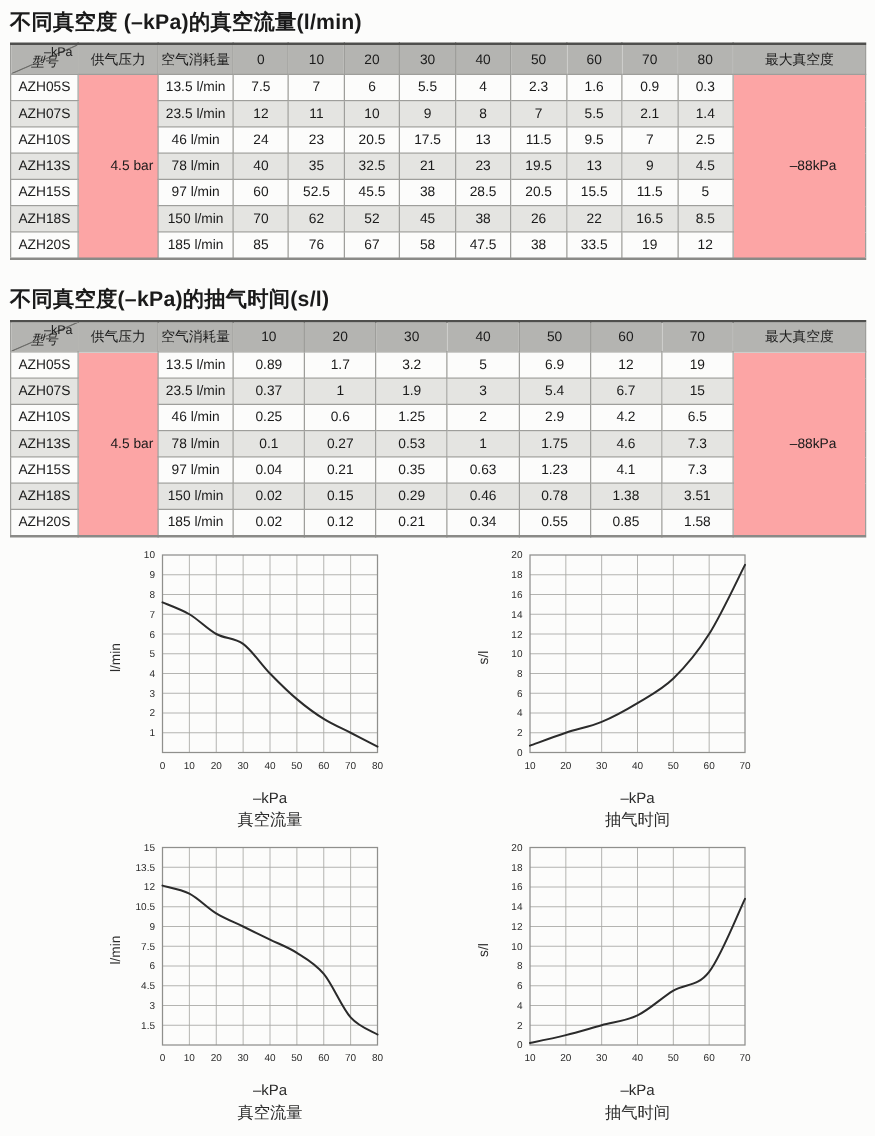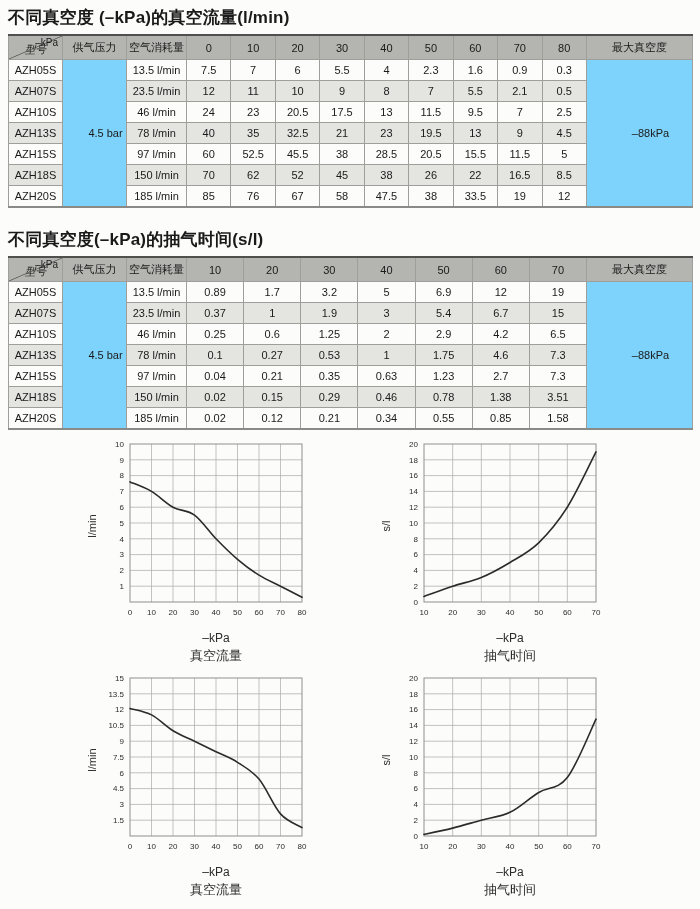--- a/index.html
+++ b/index.html
@@ -28,21 +28,21 @@
     padding:0;height:20px;
     font-weight:normal;color:#1a1a1a;
     overflow:hidden;white-space:nowrap;
   }
   table.spec-table thead th{
     background:#b4b4b1;height:23px;font-size:11px;
   }
   table.spec-table tbody tr:nth-child(even) td:not(.merged){
     background:#e4e4e1;
   }
-  table.spec-table td.merged{background:#7dd3fc;padding-left:22px;}
+  table.spec-table td.merged{background:#fca5a5;padding-left:22px;}
   th.corner{position:relative;padding:0;}
   th.corner .diag{
     position:absolute;inset:0;
     background:linear-gradient(to bottom right,
       transparent calc(50% - 0.8px),
       #6f6f6c calc(50% - 0.2px),
       #6f6f6c calc(50% + 0.2px),
       transparent calc(50% + 0.8px));
   }
   th.corner .tr{position:absolute;top:1px;right:4px;font-size:10px;}
@@ -121,21 +121,21 @@
           <td>AZH07S</td>
           <td>23.5 l/min</td>
           <td>12</td>
           <td>11</td>
           <td>10</td>
           <td>9</td>
           <td>8</td>
           <td>7</td>
           <td>5.5</td>
           <td>2.1</td>
-          <td>0.5</td>
+          <td>1.4</td>
         </tr>
         <tr>
           <td>AZH10S</td>
           <td>46 l/min</td>
           <td>24</td>
           <td>23</td>
           <td>20.5</td>
           <td>17.5</td>
           <td>13</td>
           <td>11.5</td>
@@ -280,21 +280,21 @@
           <td>7.3</td>
         </tr>
         <tr>
           <td>AZH15S</td>
           <td>97 l/min</td>
           <td>0.04</td>
           <td>0.21</td>
           <td>0.35</td>
           <td>0.63</td>
           <td>1.23</td>
-          <td>2.7</td>
+          <td>4.1</td>
           <td>7.3</td>
         </tr>
         <tr>
           <td>AZH18S</td>
           <td>150 l/min</td>
           <td>0.02</td>
           <td>0.15</td>
           <td>0.29</td>
           <td>0.46</td>
           <td>0.78</td>

